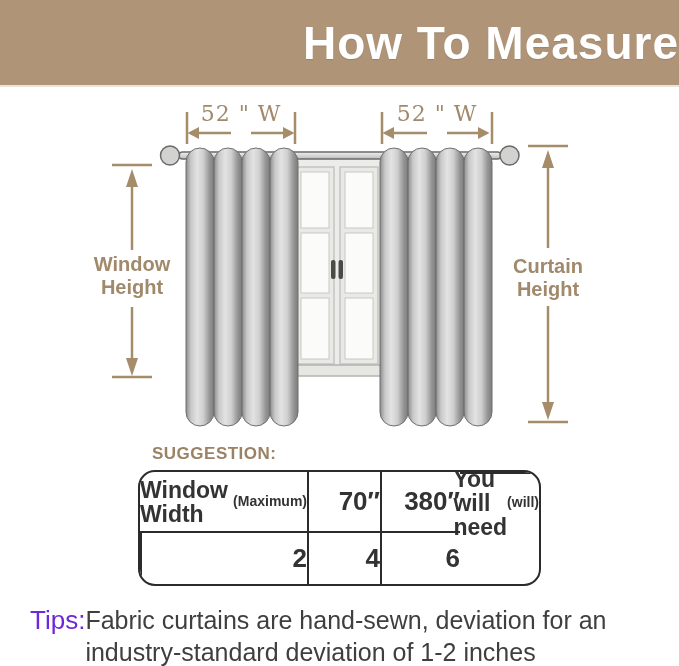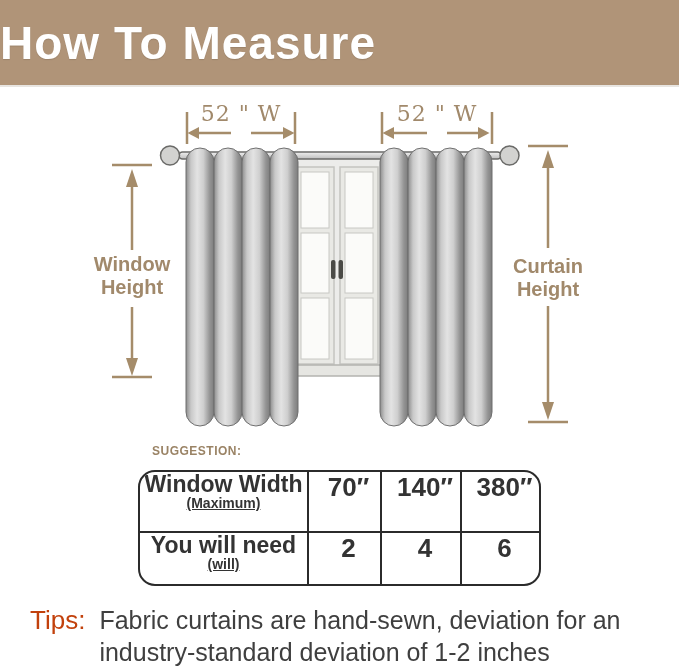--- a/index.html
+++ b/index.html
@@ -4,21 +4,21 @@
 <style>
   * { margin:0; padding:0; box-sizing:border-box; }
   body { background:#fff; font-family:"Liberation Sans", sans-serif; }
   .page {
     position:relative; width:679px; height:666px;
     background:#ffffff; overflow:hidden;
   }
   
   .header {
     position:absolute; left:0; top:0; width:679px; height:87px;
-    background:#b09478; display:flex; align-items:center; justify-content:flex-start;
+    background:#b09478; display:flex; align-items:center; justify-content:flex-end;
     border-bottom:2px solid #e8e5e1;
   }
   .header-title {
     color:#ffffff; font-size:46px; font-weight:bold; letter-spacing:1px;
     text-shadow:0 1px 1px rgba(0,0,0,.12);
   }
   
   .diagram-svg { position:absolute; left:0; top:0; width:679px; height:666px; }
   
   .dim-label {
@@ -30,45 +30,45 @@
   .width-label-left  { left:187px; top:101px; width:108px; }
   .width-label-right { left:382px; top:101px; width:110px; }
   .height-label {
     font-weight:bold; font-size:20px; line-height:23px;
   }
   .height-label-left  { left:86px;  top:253px; width:92px; }
   .height-label-right { left:502px; top:255px; width:92px; }
   
   .suggestion-heading {
     position:absolute; left:152px; top:444px;
-    color:#9a8365; font-size:12px; font-weight:bold; letter-spacing:.5px;
+    color:#9a8365; font-size:17px; font-weight:bold; letter-spacing:.5px;
   }
   .size-table {
     position:absolute; left:138px; top:470px; width:403px;
     display:grid; grid-template-columns:167px 73px 80px 79px;
     grid-template-rows:59px 53px;
     border:2.5px solid #2b2b2b; border-radius:17px; overflow:hidden;
     background:#fff; color:#333;
   }
   .cell {
-    display:flex; flex-direction:column; align-items:center; justify-content:flex-start;
+    display:flex; flex-direction:row; align-items:center; justify-content:flex-end;
     border-left:2px solid #2b2b2b;
   }
   .cell.first-col { border-left:none; }
   .cell.second-row { border-top:2px solid #2b2b2b; }
   .cell-label { font-size:23px; font-weight:bold; line-height:24px; }
-  .cell-sublabel { font-size:14px; font-weight:600; line-height:15px;text-decoration:underline; }
+  .cell-sublabel { font-size:14px; font-weight:600; line-height:15px; }
   .cell-value { font-size:26px; font-weight:600;margin-left:8px; }
   
   .tips {
     position:absolute; left:30px; top:604px; width:625px;
     display:flex; align-items:flex-start;
   }
   .tips-label {
-    color:#c2410c; font-size:26px; line-height:32px; margin-right:14px; flex:none;
+    color:#6d28d9; font-size:26px; line-height:32px; flex:none;
   }
   .tips-text {
     color:#3f3f3f; font-size:25px; line-height:32px;
   }
 </style>
 </head>
 <body>
 
 <div class="page">
 
@@ -173,23 +173,20 @@
 
   <div class="size-table">
     <div class="cell first-col">
       <div class="cell-label">Window Width</div>
       <div class="cell-sublabel">(Maximum)</div>
     </div>
     <div class="cell">
       <div class="cell-value">70″</div>
     </div>
     <div class="cell">
-      <div class="cell-value">140″</div>
-    </div>
-    <div class="cell">
       <div class="cell-value">380″</div>
     </div>
     <div class="cell first-col second-row">
       <div class="cell-label">You will need</div>
       <div class="cell-sublabel">(will)</div>
     </div>
     <div class="cell second-row">
       <div class="cell-value">2</div>
     </div>
     <div class="cell second-row">

